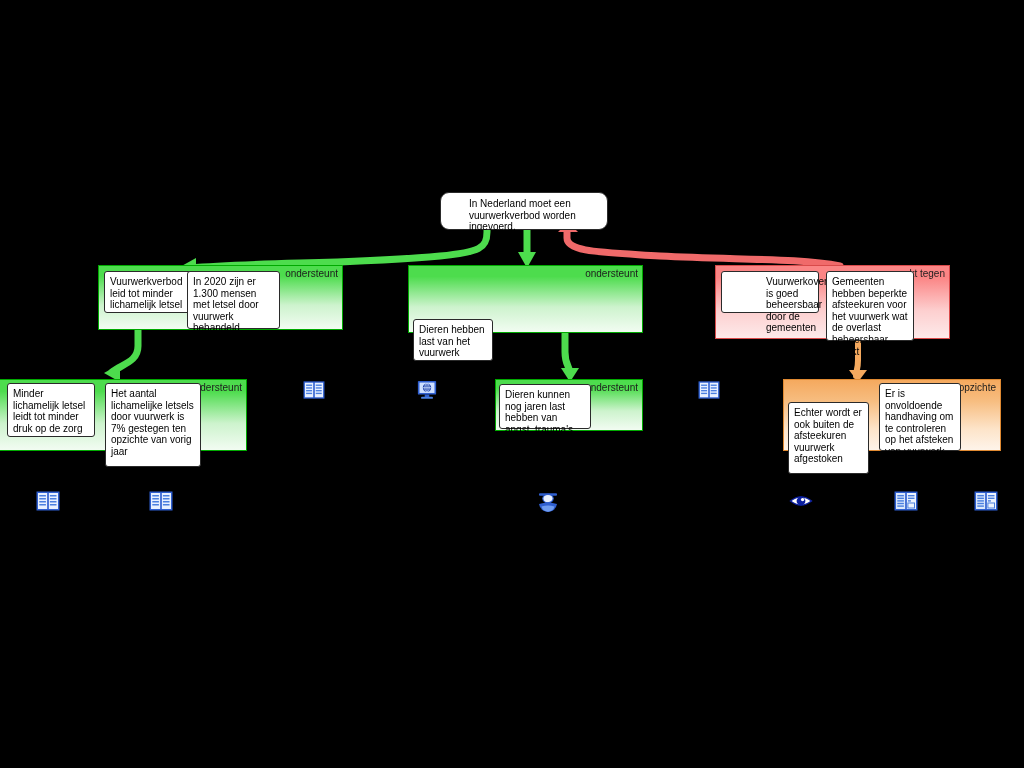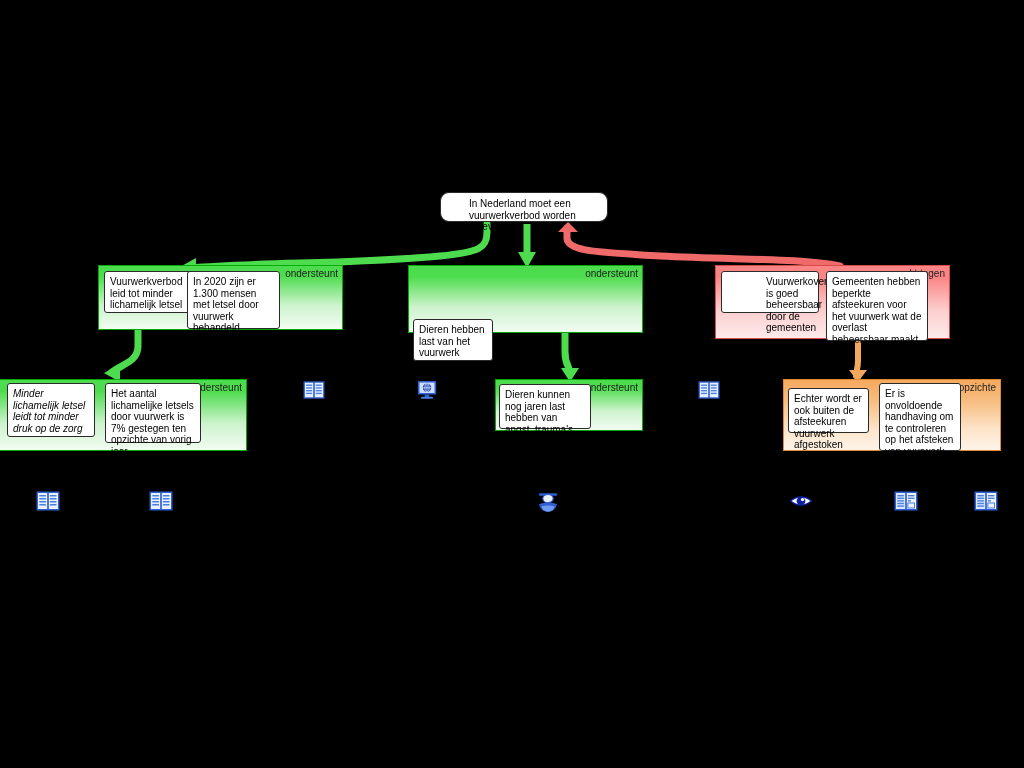--- a/index.html
+++ b/index.html
@@ -58,21 +58,21 @@
     <path d="M161,446 L161,492" stroke="#000" stroke-width="1.2" fill="none"></path>
     <path d="M314,336 L314,382" stroke="#000" stroke-width="1.2" fill="none"></path>
     <path d="M427,336 L427,382" stroke="#000" stroke-width="1.2" fill="none"></path>
     <path d="M547,432 L547,492" stroke="#000" stroke-width="1.2" fill="none"></path>
     <path d="M709,336 L709,382" stroke="#000" stroke-width="1.2" fill="none"></path>
     <path d="M800,448 L800,492" stroke="#000" stroke-width="1.2" fill="none"></path>
     <path d="M905,452 L905,492" stroke="#000" stroke-width="1.2" fill="none"></path>
     <path d="M985,452 L985,492" stroke="#000" stroke-width="1.2" fill="none"></path>
   </svg>
 
-  <div class="claim" style="left:440px;top:192px;width:168px;height:30px;border-radius:9px;padding-top:5px;padding-left:28px;">
+  <div class="claim" style="left:440px;top:192px;width:168px;height:38px;border-radius:9px;padding-top:5px;padding-left:28px;">
     <span>In Nederland moet een vuurwerkverbod worden ingevoerd.</span>
   </div>
 
   <div class="cluster green" style="left:98px;top:265px;width:245px;height:65px;">
     <span class="cluster-tag">ondersteunt</span>
   </div>
   <div class="claim" style="left:104px;top:271px;width:90px;height:42px;">
     <span>Vuurwerkverbod leid tot minder lichamelijk letsel</span>
   </div>
   <div class="claim" style="left:187px;top:271px;width:93px;height:58px;">
@@ -85,45 +85,45 @@
   <div class="claim" style="left:413px;top:271px;width:80px;height:42px;margin-top:48px;">
     <span>Dieren hebben last van het vuurwerk</span>
   </div>
 
   <div class="cluster red" style="left:715px;top:265px;width:235px;height:74px;">
     <span class="cluster-tag">spreekt tegen</span>
   </div>
   <div class="claim" style="left:721px;top:271px;width:98px;height:42px;padding-left:44px;">
     <span>Vuurwerkoverlast is goed beheersbaar door de gemeenten</span>
   </div>
-  <div class="claim" style="left:826px;top:271px;width:102px;height:70px;">
+  <div class="claim" style="left:826px;top:271px;width:88px;height:70px;">
     <span>Gemeenten hebben beperkte afsteekuren voor het vuurwerk wat de overlast beheersbaar maakt</span>
   </div>
 
   <div class="cluster green" style="left:-2px;top:379px;width:249px;height:72px;">
     <span class="cluster-tag">ondersteunt</span>
   </div>
-  <div class="claim" style="left:7px;top:383px;width:88px;height:54px;font-style:italic;">
+  <div class="claim" style="left:7px;top:383px;width:88px;height:54px;">
     <span>Minder lichamelijk letsel leidt tot minder druk op de zorg</span>
   </div>
-  <div class="claim" style="left:105px;top:383px;width:96px;height:60px;">
+  <div class="claim" style="left:105px;top:383px;width:96px;height:84px;">
     <span>Het aantal lichamelijke letsels door vuurwerk is 7% gestegen ten opzichte van vorig jaar</span>
   </div>
 
   <div class="cluster green" style="left:495px;top:379px;width:148px;height:52px;">
     <span class="cluster-tag">ondersteunt</span>
   </div>
   <div class="claim" style="left:499px;top:384px;width:92px;height:45px;">
     <span>Dieren kunnen nog jaren last hebben van angst, trauma's en stress</span>
   </div>
 
   <div class="cluster orange" style="left:783px;top:379px;width:218px;height:72px;">
     <span class="cluster-tag">opzichte</span>
   </div>
-  <div class="claim" style="left:788px;top:388px;width:81px;height:45px;">
+  <div class="claim" style="left:788px;top:402px;width:81px;height:72px;">
     <span>Echter wordt er ook buiten de afsteekuren vuurwerk afgestoken</span>
   </div>
   <div class="claim" style="left:879px;top:383px;width:82px;height:68px;">
     <span>Er is onvoldoende handhaving om te controleren op het afsteken van vuurwerk buiten de afsteekuren</span>
   </div>
 
   <div class="icon" style="left:36px;top:490px;">
     <svg width="24" height="22" viewBox="0 0 24 22">
       <rect x="0.5" y="1.5" width="23" height="19" fill="#2f5fd0"></rect>
       <rect x="2" y="3" width="9.4" height="16" fill="#e8f0ff"></rect>

